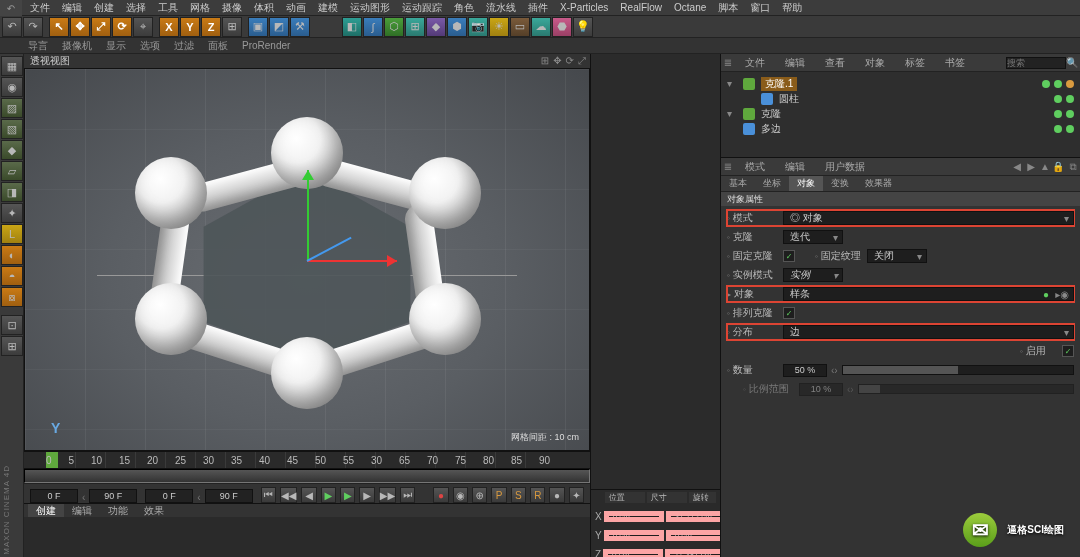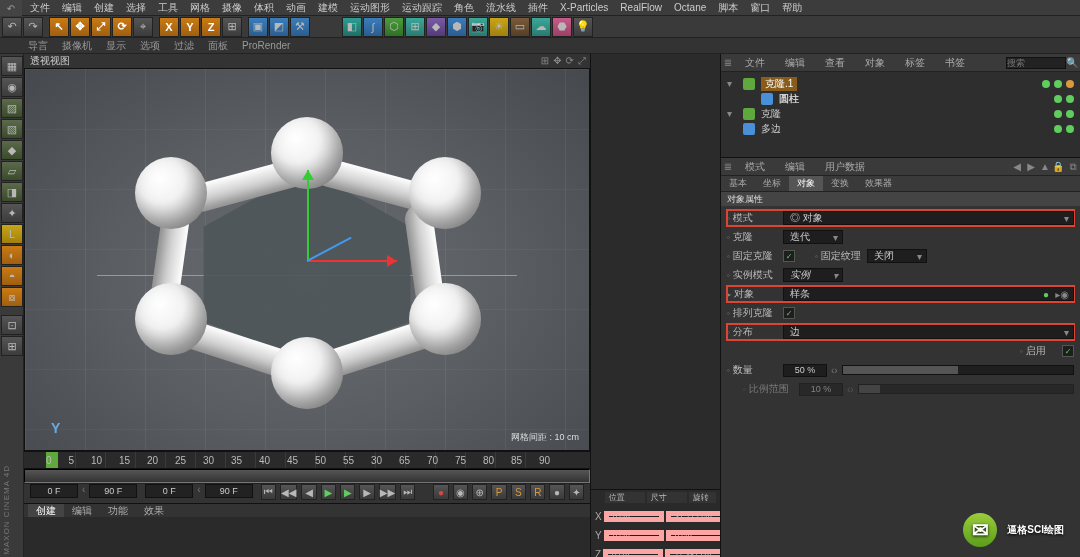--- a/index.html
+++ b/index.html
@@ -68,21 +68,21 @@
   .vp-grid-info { position:absolute; right:10px; bottom:6px; color:#ddd; font-size:9px;}
   
   
   .timeline-area { background:#333; }
   .timeline { height:18px; background:#2a2a2a; position:relative; display:flex; align-items:center; font-size:9px; color:#bbb; border-top:1px solid #111; border-bottom:1px solid #111; }
   .timeline .tl-track { position:absolute; left:22px; right:40px; height:100%; background:repeating-linear-gradient(to right, #2a2a2a 0, #2a2a2a 29px, #3a3a3a 29px, #3a3a3a 30px);}
   .timeline .ticks {position:absolute; left:22px; right:40px; bottom:2px; display:flex; justify-content:space-between;}
   .timeline .head { position:absolute; left:22px; top:0; width:12px; height:100%; background:#5fa83d; }
   .slider-row { height:14px; background: linear-gradient(#555,#333); border:1px inset #222;}
   
-  .playbar { height:20px; display:flex; align-items:flex-start; background:#333; padding:0 6px; gap:4px; border-top:1px solid #222;}
+  .playbar { height:20px; display:flex; align-items:flex-end; background:#333; padding:0 6px; gap:4px; border-top:1px solid #222;}
   .numfield { width:48px; height:14px; background:#222; border:1px solid #111; font-size:9px; color:#ccc; text-align:center;}
   .play-btn { width:18px; height:16px; background:linear-gradient(#555,#3a3a3a); border:1px solid #222; display:flex;align-items:center;justify-content:center; font-size:10px;}
   .play-btn.green { color:#5fce5f;}
   
   .coords { height:36px; background:#2a2a2a; display:flex; padding:2px 4px; gap:8px; border-top:1px solid #111;margin-top:12px;}
   .coord-row { display:flex; gap:2px;}
   .coord-field { width:60px; height:11px; background:#1e1e1e; border:5px solid #fca5a5; font-size:8px; color:#bbb; padding-left:4px;}
   .axis-lbl { width:12px; text-align:center; color:#aaa;}
   
   .tabbar { height:14px; background:#333; display:flex; padding-left:4px; border-top:1px solid #111;}
@@ -380,21 +380,21 @@
       <div class="objrow" style="padding-left:0;">
         <span class="exp">▾</span>
         <span class="oicon clone"></span>
         <span class="olabel selected">克隆.1</span>
         <div class="tags">
             <span class="tag-dot g"></span>
             <span class="tag-dot g"></span>
             <span class="tag-dot o"></span>
           </div>
       </div>
-      <div class="objrow" style="padding-left:18px;font-weight:bold;">
+      <div class="objrow" style="padding-left:18px;">
         <span class="exp"></span>
         <span class="oicon cyl"></span>
         <span class="olabel">圆柱</span>
         <div class="tags">
             <span class="tag-dot g"></span>
             <span class="tag-dot g"></span>
           </div>
       </div>
       <div class="objrow" style="padding-left:0;">
         <span class="exp">▾</span>

